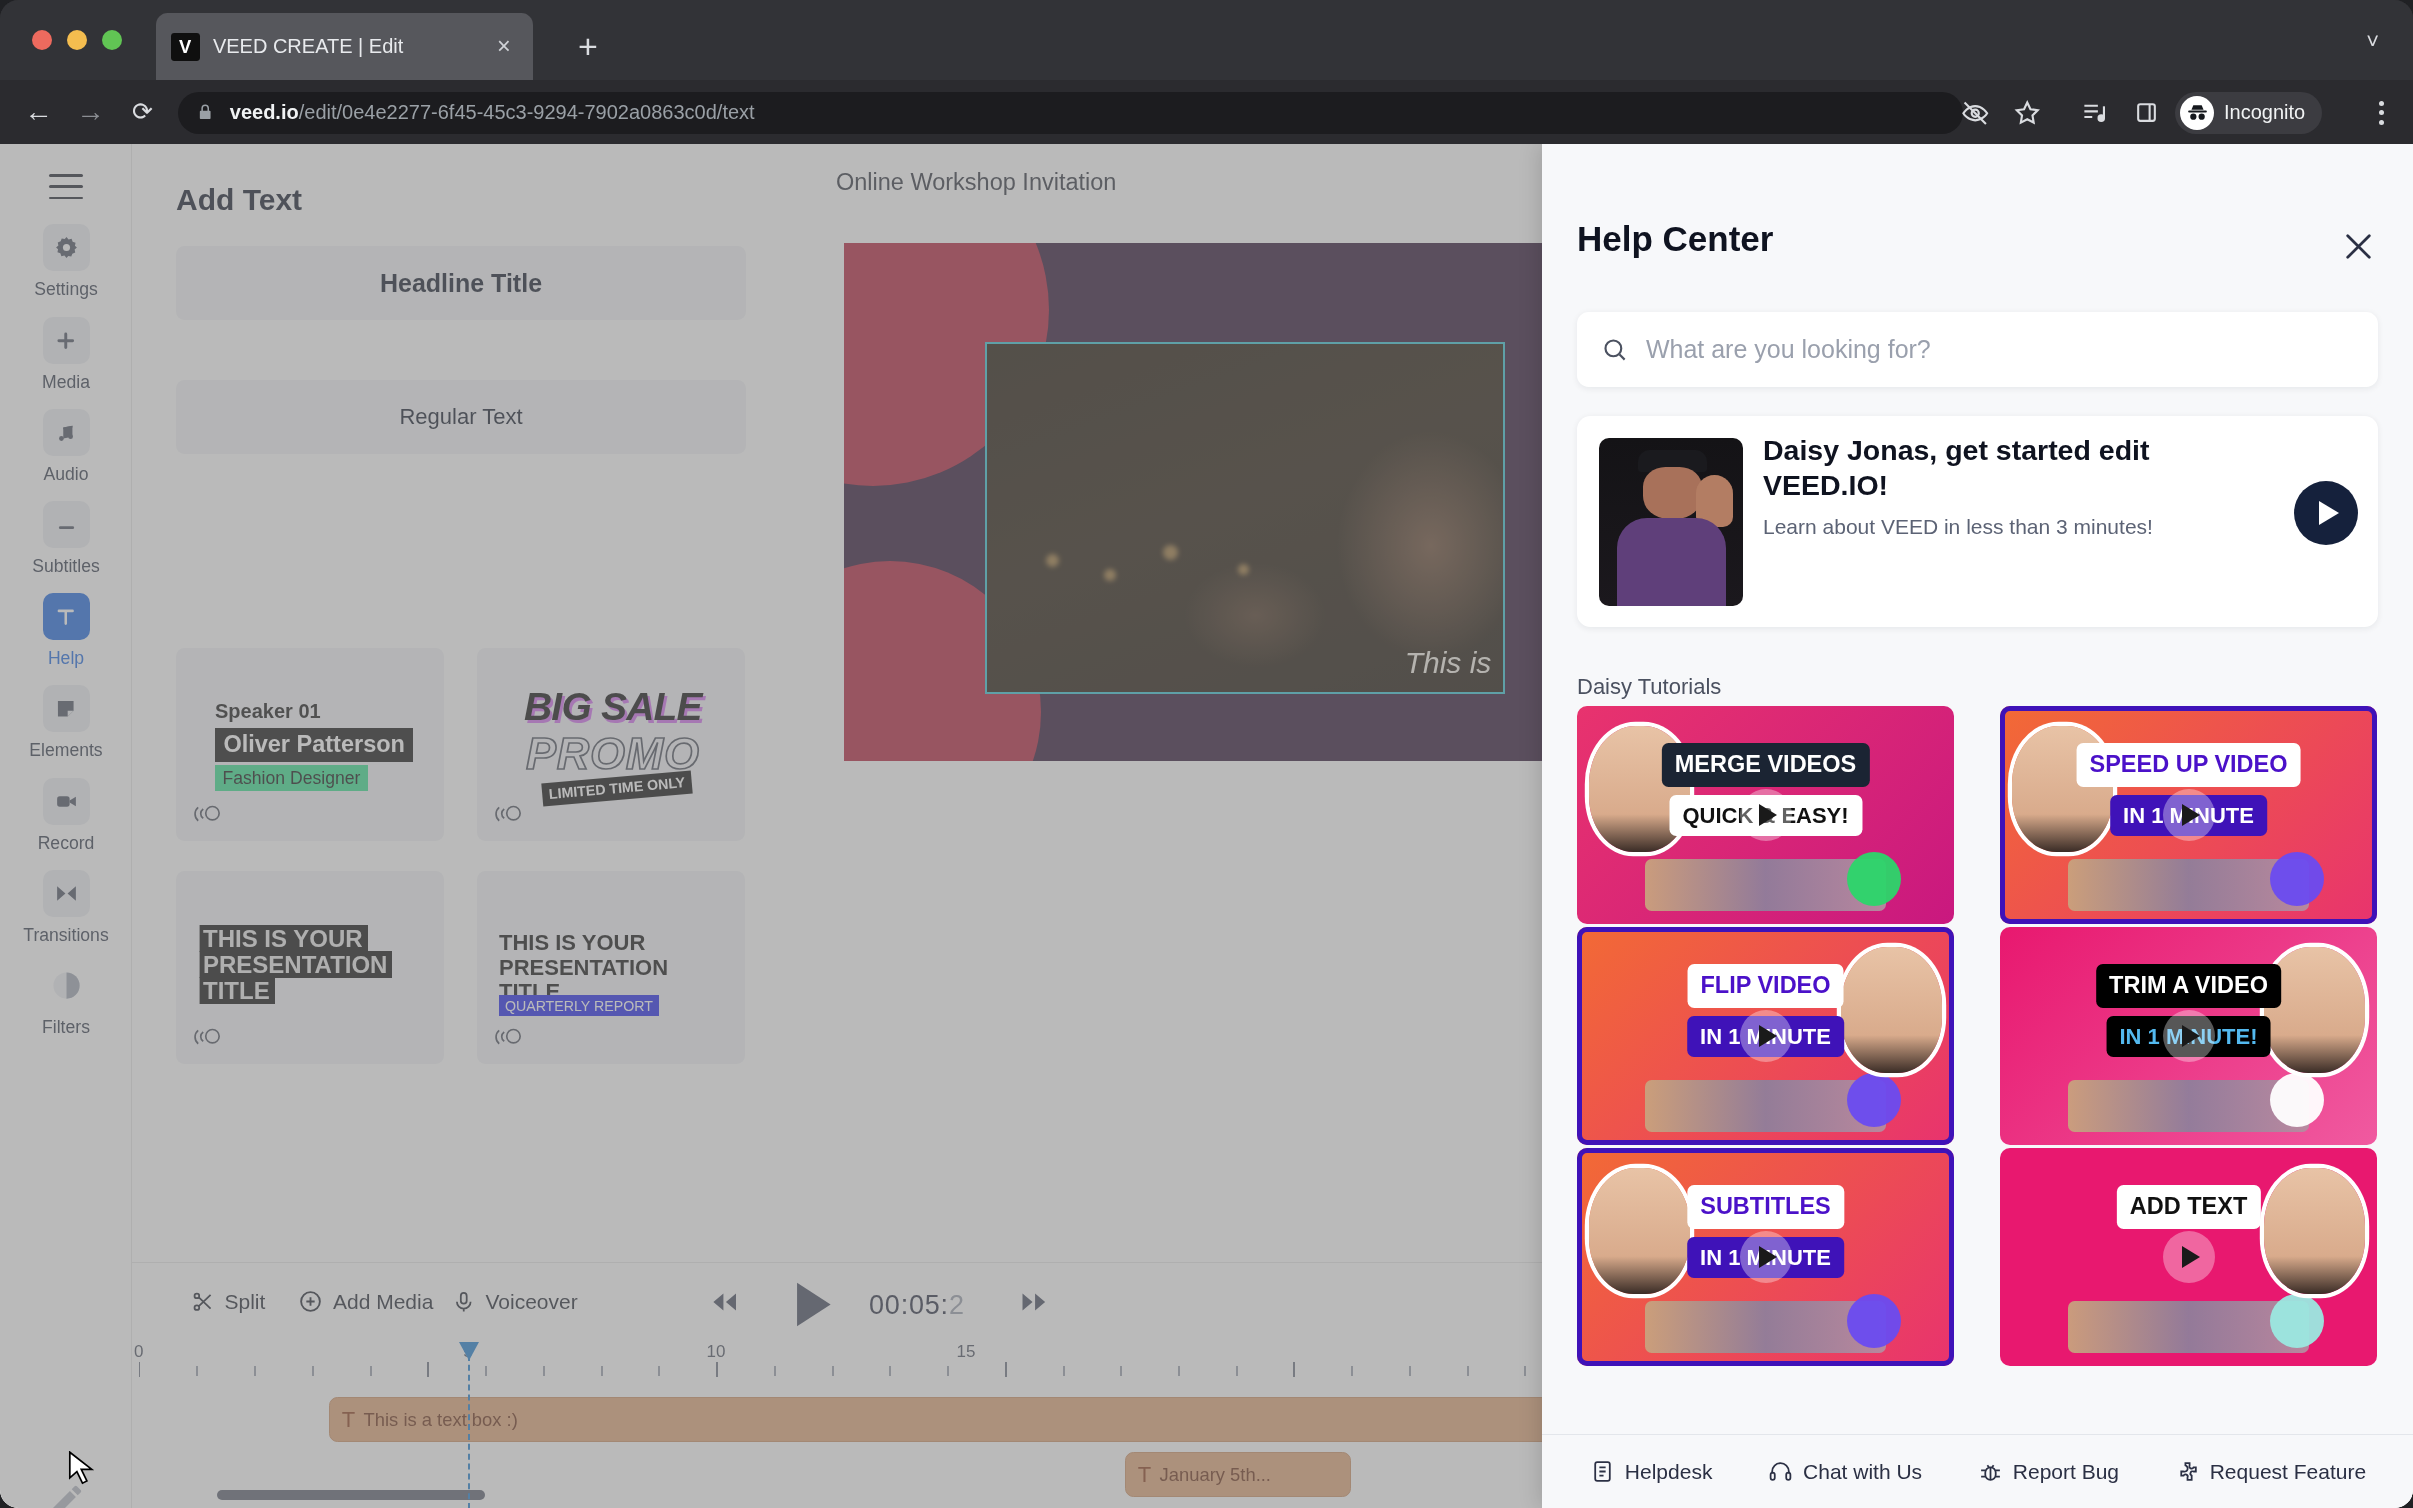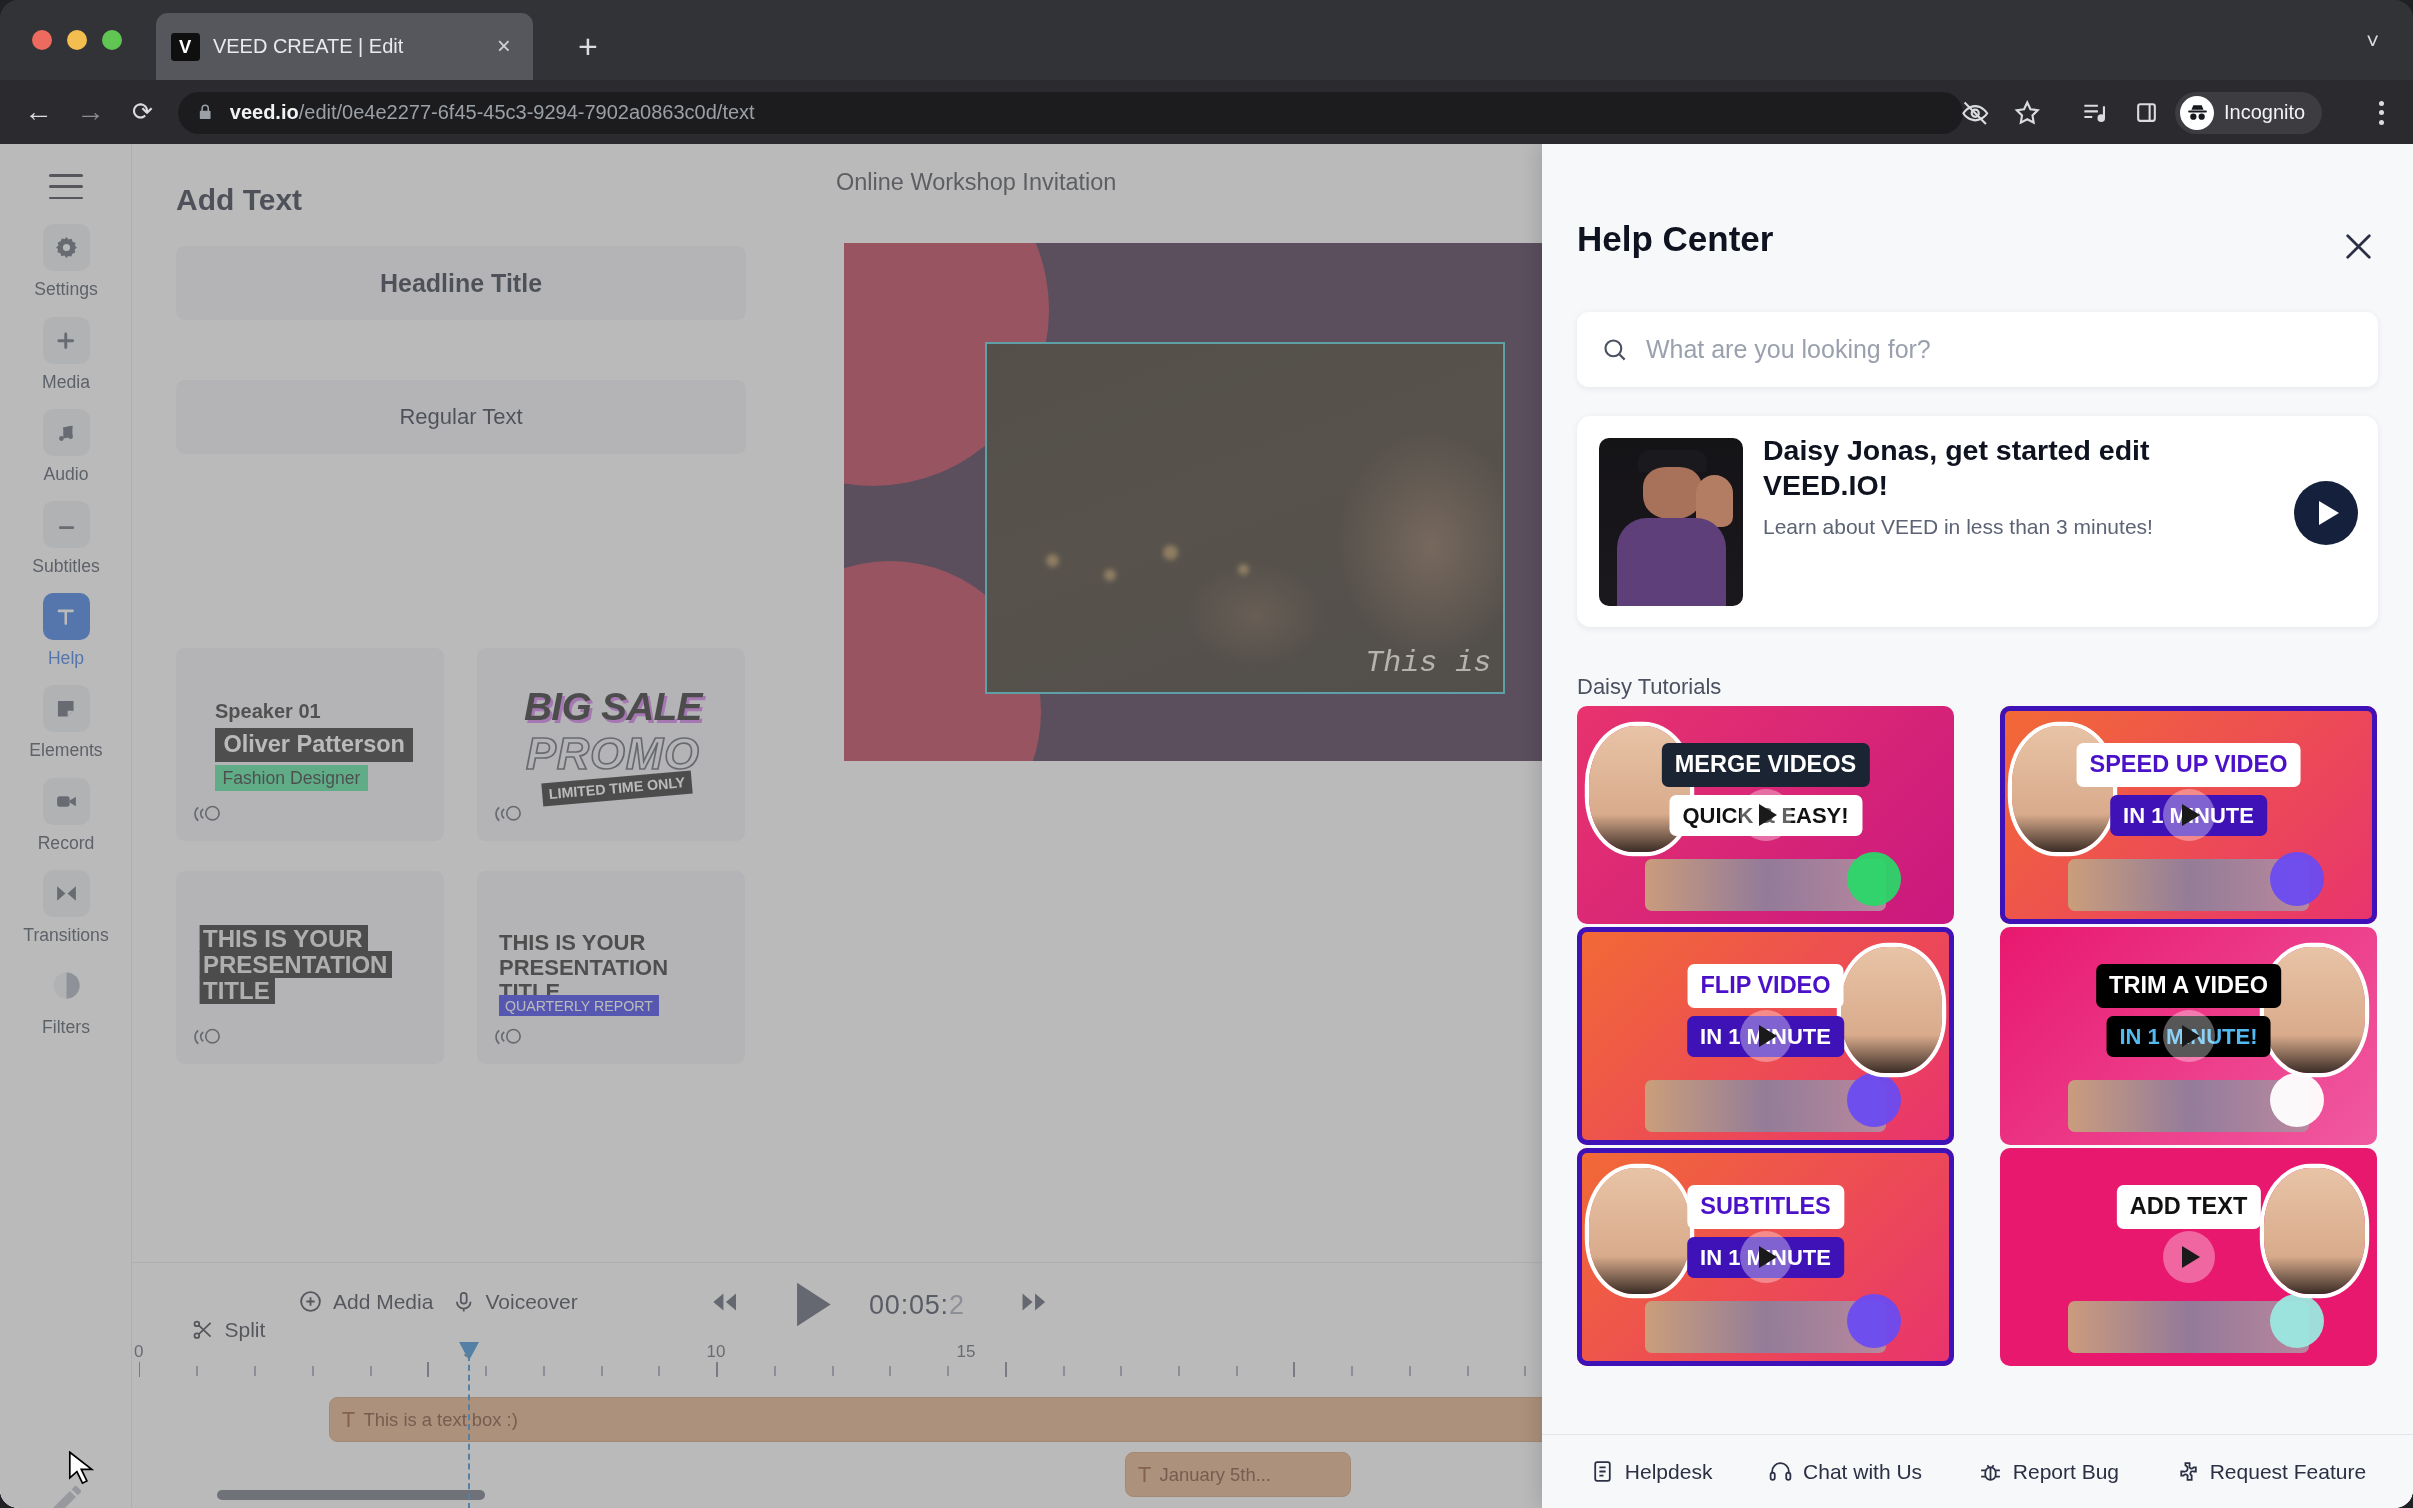--- a/index.html
+++ b/index.html
@@ -233,36 +233,36 @@
     position: absolute; left: 141px; top: 99px; width: 520px; height: 352px;
     background:
       radial-gradient(ellipse 151px 184px at 86% 58%, #6b4a33 0%, rgba(107,74,51,0) 62%),
       radial-gradient(ellipse 101px 75px at 52% 78%, #4a3320 0%, rgba(74,51,32,0) 70%),
       linear-gradient(160deg, #1d1406 0%, #251a0c 45%, #1a1208 100%);
     border: 2.5px solid #35c6d6;
   }
   .bokeh { position: absolute; border-radius: 50%; background: #c99a4e; filter: blur(2.5px); opacity: .75; }
   #vidtext {
     position: absolute; right: 11.7px; bottom: 11.7px; color: #f3efe6;
-    font-size: 30px; font-family: Liberation Mono, monospace; font-style: italic;
+    font-size: 30px; font-family: Liberation Sans, sans-serif; font-style: italic;
     white-space: nowrap;
     text-align: right;
   }
 
   
   #timeline {
     position: absolute; left: 132px; top: 1118px; width: 1410px; height: 246px;
     background: #ffffff; border-top: 0.8px solid #e6e6e6;
   }
   #tl-toolbar { position: absolute; left: 0; top: 0; width: 1410px; height: 79px; }
   .tl-btn {
     position: absolute; top: 20px; height: 37px;
     display: flex; align-items: center; gap: 10px; color: #1f2430; font-size: 21px;
   }
-  #btn-split { left: 59px; margin-top: 28px; }
+  #btn-split { left: 59px; }
   #btn-addmedia { left: 166px; }
   #btn-voiceover { left: 320px; }
 
   #transport { position: absolute; left: 578px; top: 11.7px; width: 352px; height: 59px; }
   #t-prev { position: absolute; left: 0;   top: 15px; color: #434a5e; font-size: 25px; }
   #t-play { position: absolute; left: 82px; top: 5px; }
   #t-time { position: absolute; left: 159px; top: 15px; font-size: 27px; color: #2b3044; letter-spacing: 0.8px; }
   #t-time em { font-style: normal; color: #9aa0ad; }
   #t-next { position: absolute; left: 310px; top: 15px; color: #434a5e; font-size: 25px; }
 

